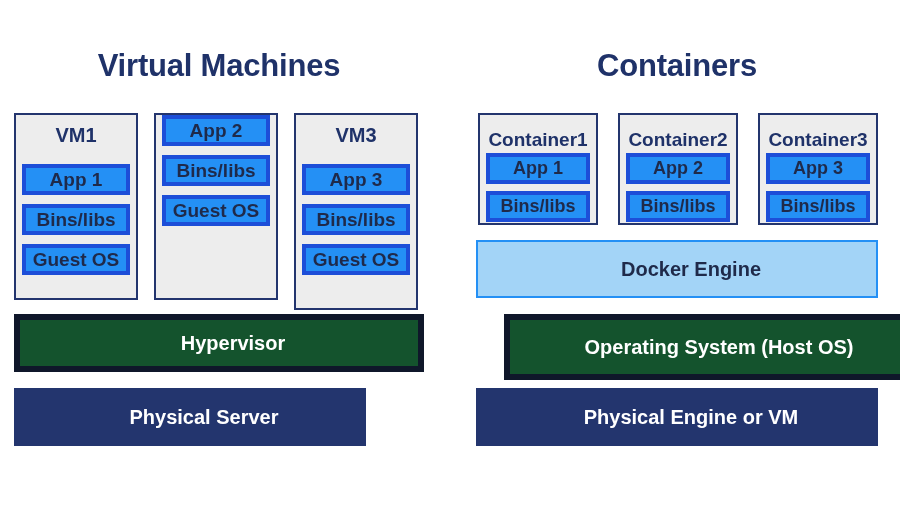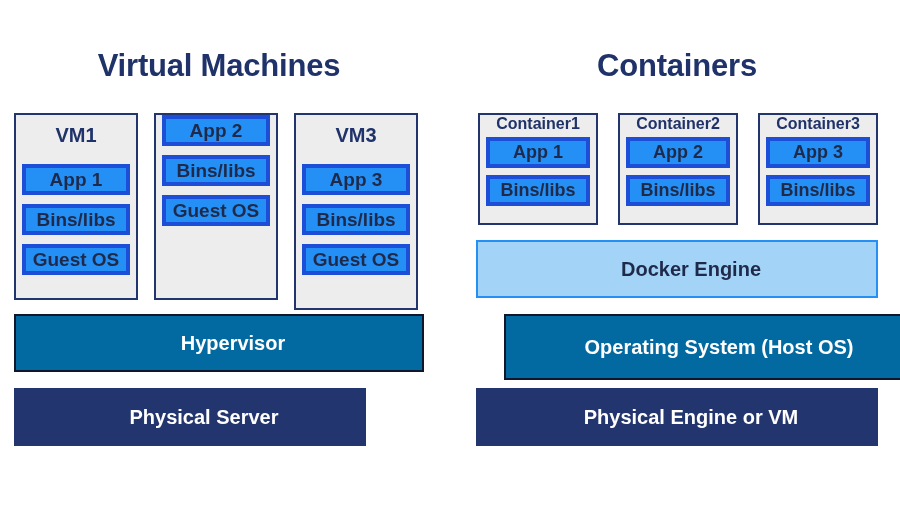--- a/index.html
+++ b/index.html
@@ -48,23 +48,23 @@
     color: #1f3269;
     white-space: nowrap;
   }
   .vm-box .stack-head {
     font-size: 20px;
     line-height: 20px;
     padding-top: 10px;
     padding-bottom: 19px;
   }
   .ct-box .stack-head {
-    font-size: 16px;
+    font-size: 19px;
     line-height: 17px;
-    padding-top: 0;
+    padding-top: 16px;
     padding-bottom: 5px;
   }
 
   
   .layer {
     height: 31px;
     background: #2490f5;
     border: 4px solid #1d4ed8;
     box-sizing: border-box;
     color: #1f2a4a;
@@ -88,22 +88,22 @@
     position: absolute;
     box-sizing: border-box;
     display: flex;
     align-items: center;
     justify-content: center;
     font-weight: bold;
     white-space: nowrap;
     padding-left: 28px;
   }
   .bar-blue {
-    background: #0369a1;
-    border: 2px solid #0f172a;
+    background: #14532d;
+    border: 6px solid #0f172a;
     color: #ffffff;
     font-size: 20px;
   }
   .bar-lightblue {
     background: #a3d4f7;
     border: 2px solid #2490f5;
     color: #1f2a4a;
     font-size: 20px;
   }
   .bar-navy {

